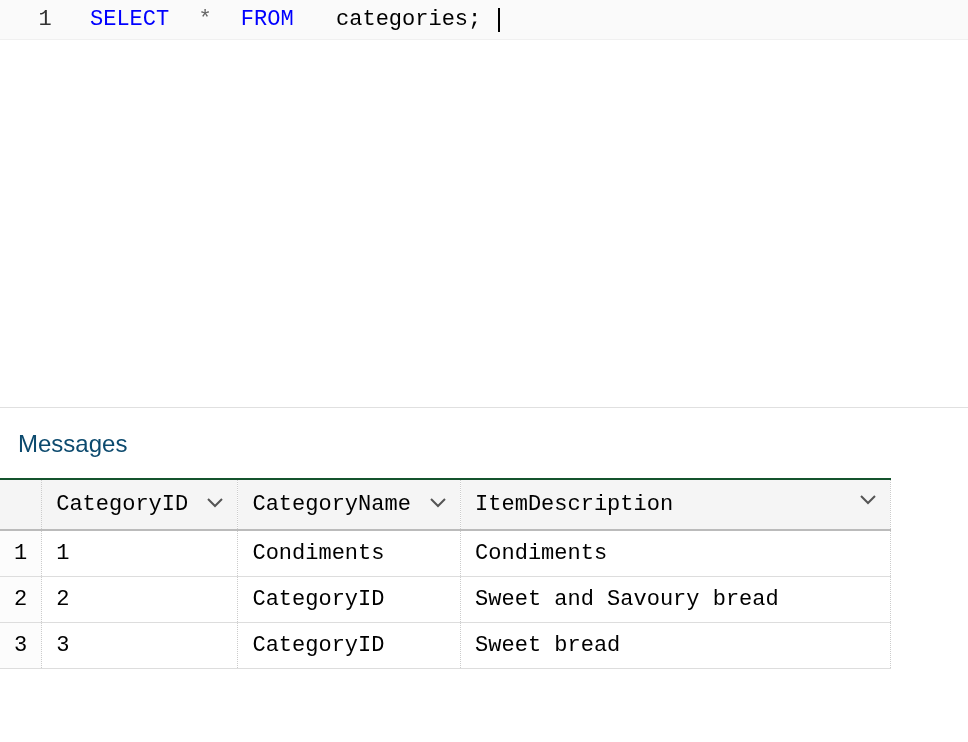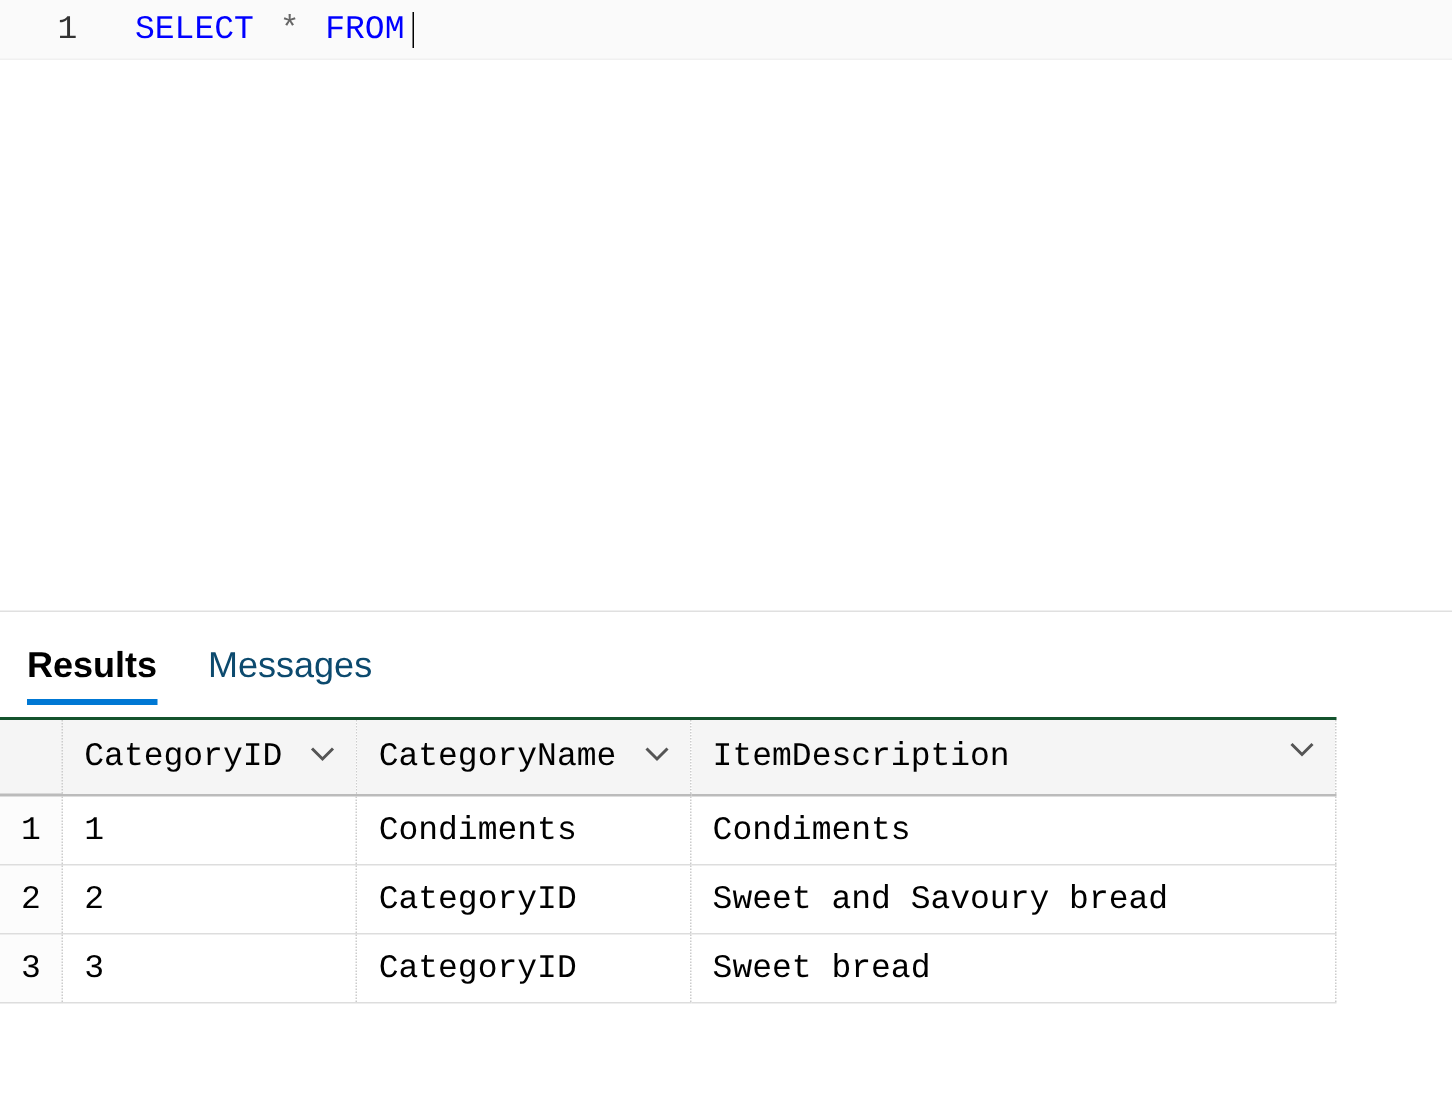--- a/index.html
+++ b/index.html
@@ -31,21 +31,21 @@
       text-align: center;
       font-size: 22px;
       color: #333;
       font-family: 'Consolas', 'Courier New', monospace;
     }
     .code-content {
       font-family: 'Consolas', 'Courier New', monospace;
       font-size: 22px;
       display: flex;
       align-items: center;
-      gap: 4px;
+      gap: 16px;
     }
     .kw-blue {
       color: #0000ff;
     }
     .kw-text {
       color: #000000;
     }
     .kw-star {
       color: #666666;
     }
@@ -141,28 +141,28 @@
 </head>
 <body>
 
 <div class="editor-area">
   <div class="code-line">
     <div class="line-number">1</div>
     <div class="code-content">
       <span class="kw-blue sp">SELECT</span>
       <span class="kw-star sp"> * </span>
       <span class="kw-blue sp">FROM</span>
+      <span class="kw-text sp">  categories;</span>
       <span class="cursor-bar"></span>
     </div>
   </div>
 </div>
 
 <div class="results-panel">
   <div class="tabs-row">
-    <div class="tab active">Results</div>
     <div class="tab inactive">Messages</div>
   </div>
 
   <table class="results-table">
     <thead>
       <tr>
         <th class="rownum-header"></th>
         <th class="col-header col-cat-id">
           <span>CategoryID</span>
           <span class="chevron">

